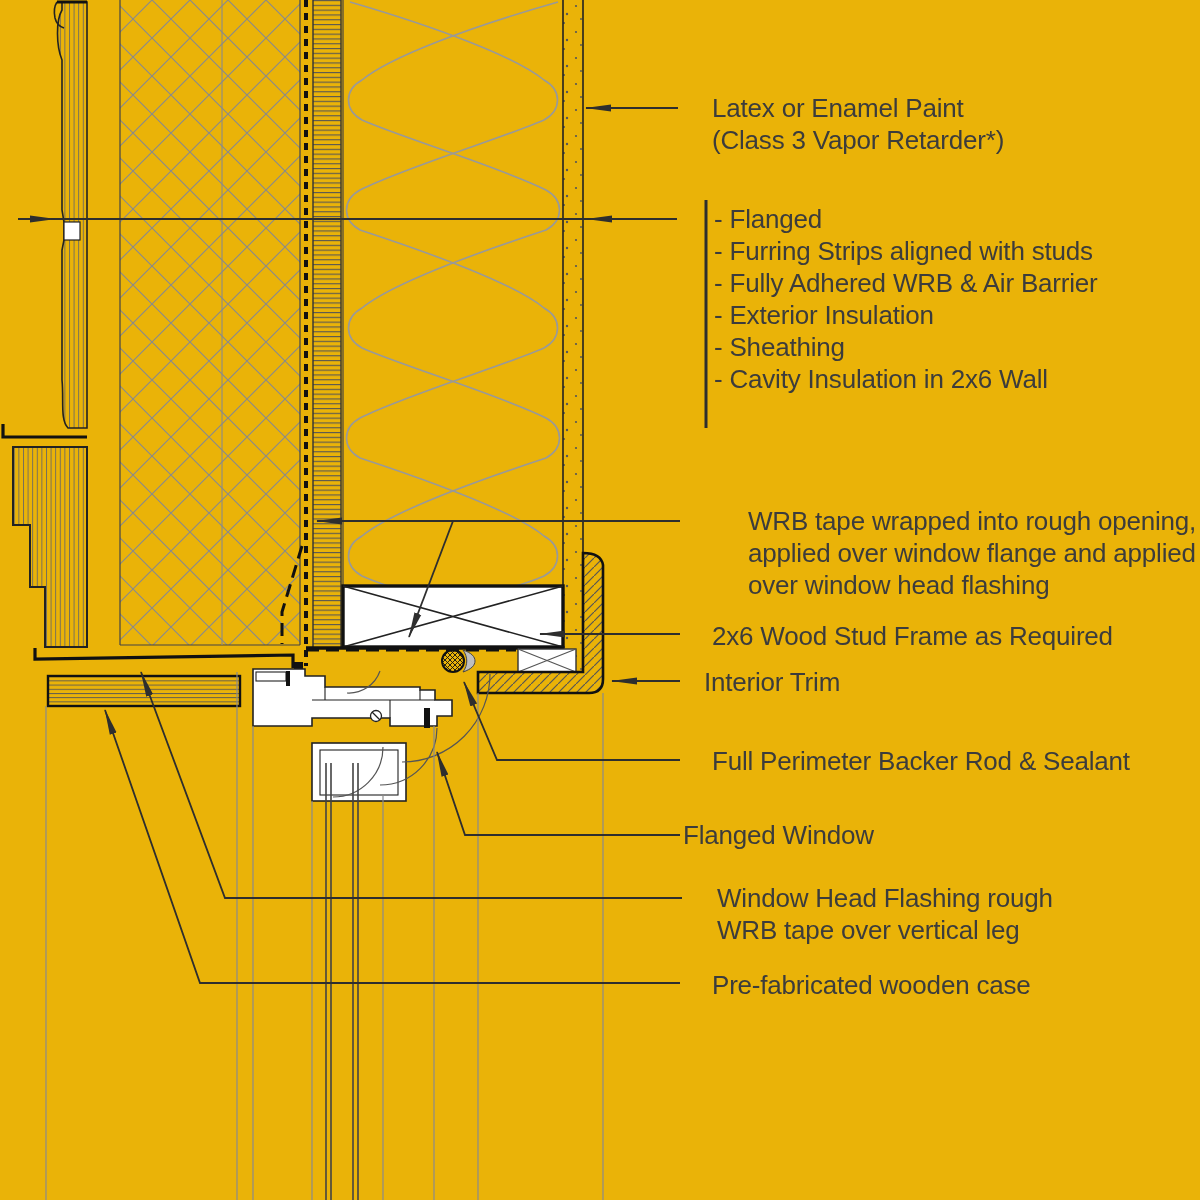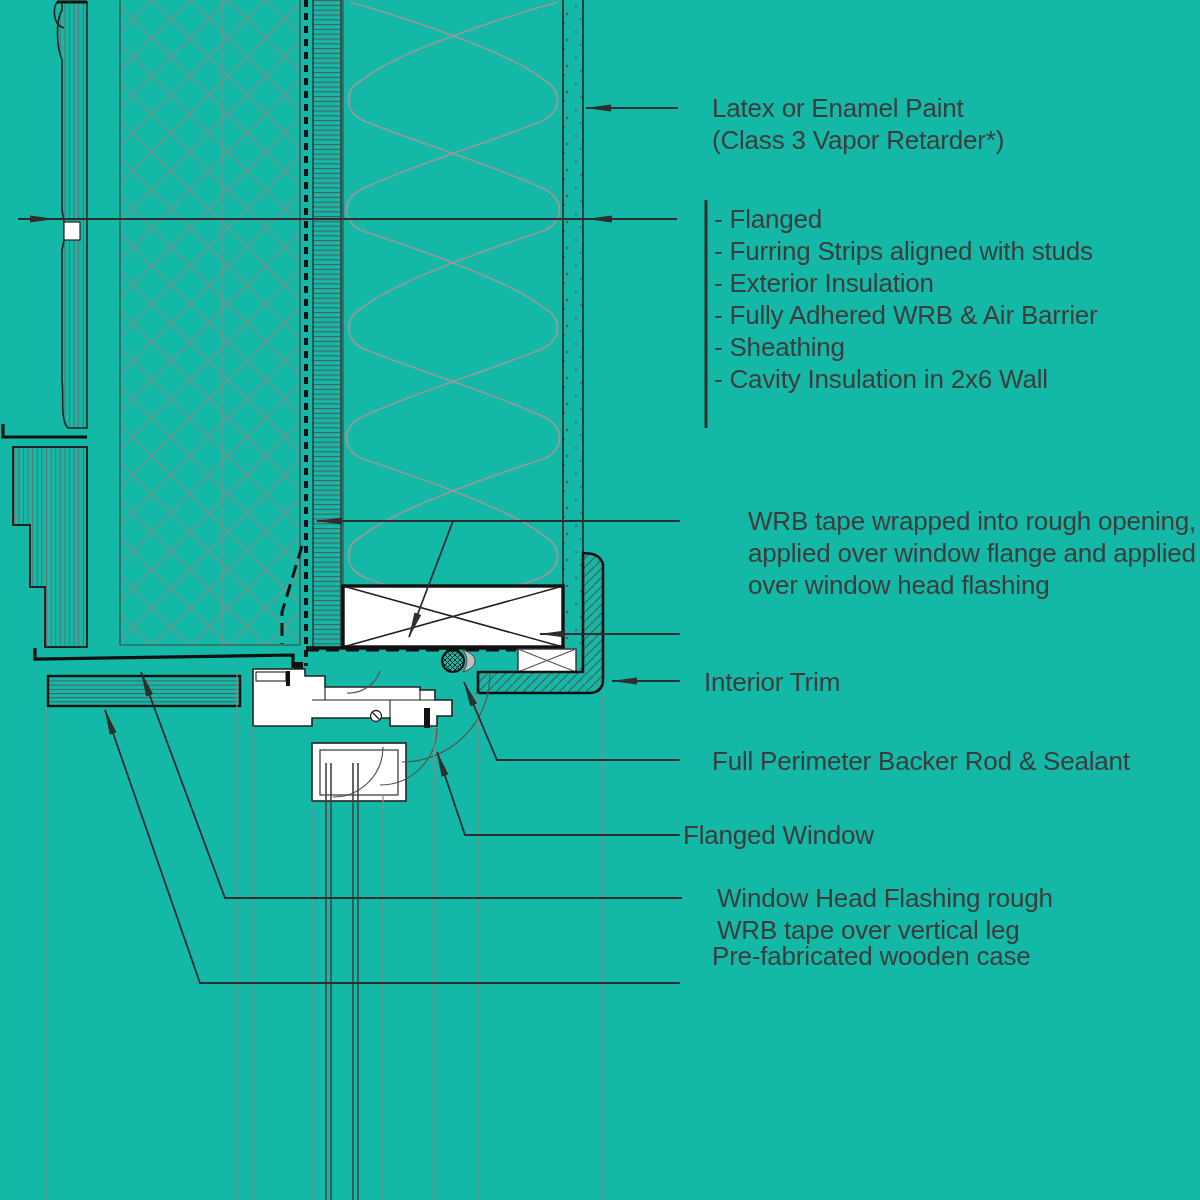--- a/index.html
+++ b/index.html
@@ -1,16 +1,16 @@
 <!DOCTYPE html>
 <html><head>
 <meta charset="utf-8">
 <style>
   html,body{margin:0;padding:0;background:#ffffff;}
-  #canvas{position:relative;width:1200px;height:1200px;background:#14b8a6;overflow:hidden;
+  #canvas{position:relative;width:1200px;height:1200px;background:#eab308;overflow:hidden;
           font-family:"Liberation Sans","DejaVu Sans",sans-serif;}
   #drawing{position:absolute;left:0;top:0;}
   .lbl{position:absolute;color:#3c3c3c;font-size:26px;line-height:32px;white-space:nowrap;
        letter-spacing:-0.2px;}
   .lbl div{height:32px;}
 </style>
 </head>
 <body>
 
 <div id="canvas">
@@ -166,39 +166,40 @@
 </svg>
 
 <div class="lbl" style="left:712px;top:92px">
   <div>Latex or Enamel Paint</div>
   <div>(Class 3 Vapor Retarder*)</div>
 </div>
 
 <div class="lbl" style="left:714px;top:203px">
   <div>- Flanged</div>
   <div>- Furring Strips aligned with studs</div>
+  <div>- Fully Adhered WRB &amp; Air Barrier</div>
   <div>- Exterior Insulation</div>
-  <div>- Fully Adhered WRB &amp; Air Barrier</div>
   <div>- Sheathing</div>
   <div>- Cavity Insulation in 2x6 Wall</div>
 </div>
 
 <div class="lbl" style="left:748px;top:505px">
   <div>WRB tape wrapped into rough opening,</div>
   <div>applied over window flange and applied</div>
   <div>over window head flashing</div>
 </div>
 
+<div class="lbl" style="left:712px;top:620px">2x6 Wood Stud Frame as Required</div>
 
 <div class="lbl" style="left:704px;top:666px">Interior Trim</div>
 
 <div class="lbl" style="left:712px;top:745px">Full Perimeter Backer Rod &amp; Sealant</div>
 
 <div class="lbl" style="left:683px;top:819px">Flanged Window</div>
 
 <div class="lbl" style="left:717px;top:882px">
   <div>Window Head Flashing rough</div>
   <div>WRB tape over vertical leg</div>
 </div>
 
-<div class="lbl" style="left:712px;top:940px">Pre-fabricated wooden case</div>
+<div class="lbl" style="left:712px;top:969px">Pre-fabricated wooden case</div>
 
 </div>
 
 </body></html>

